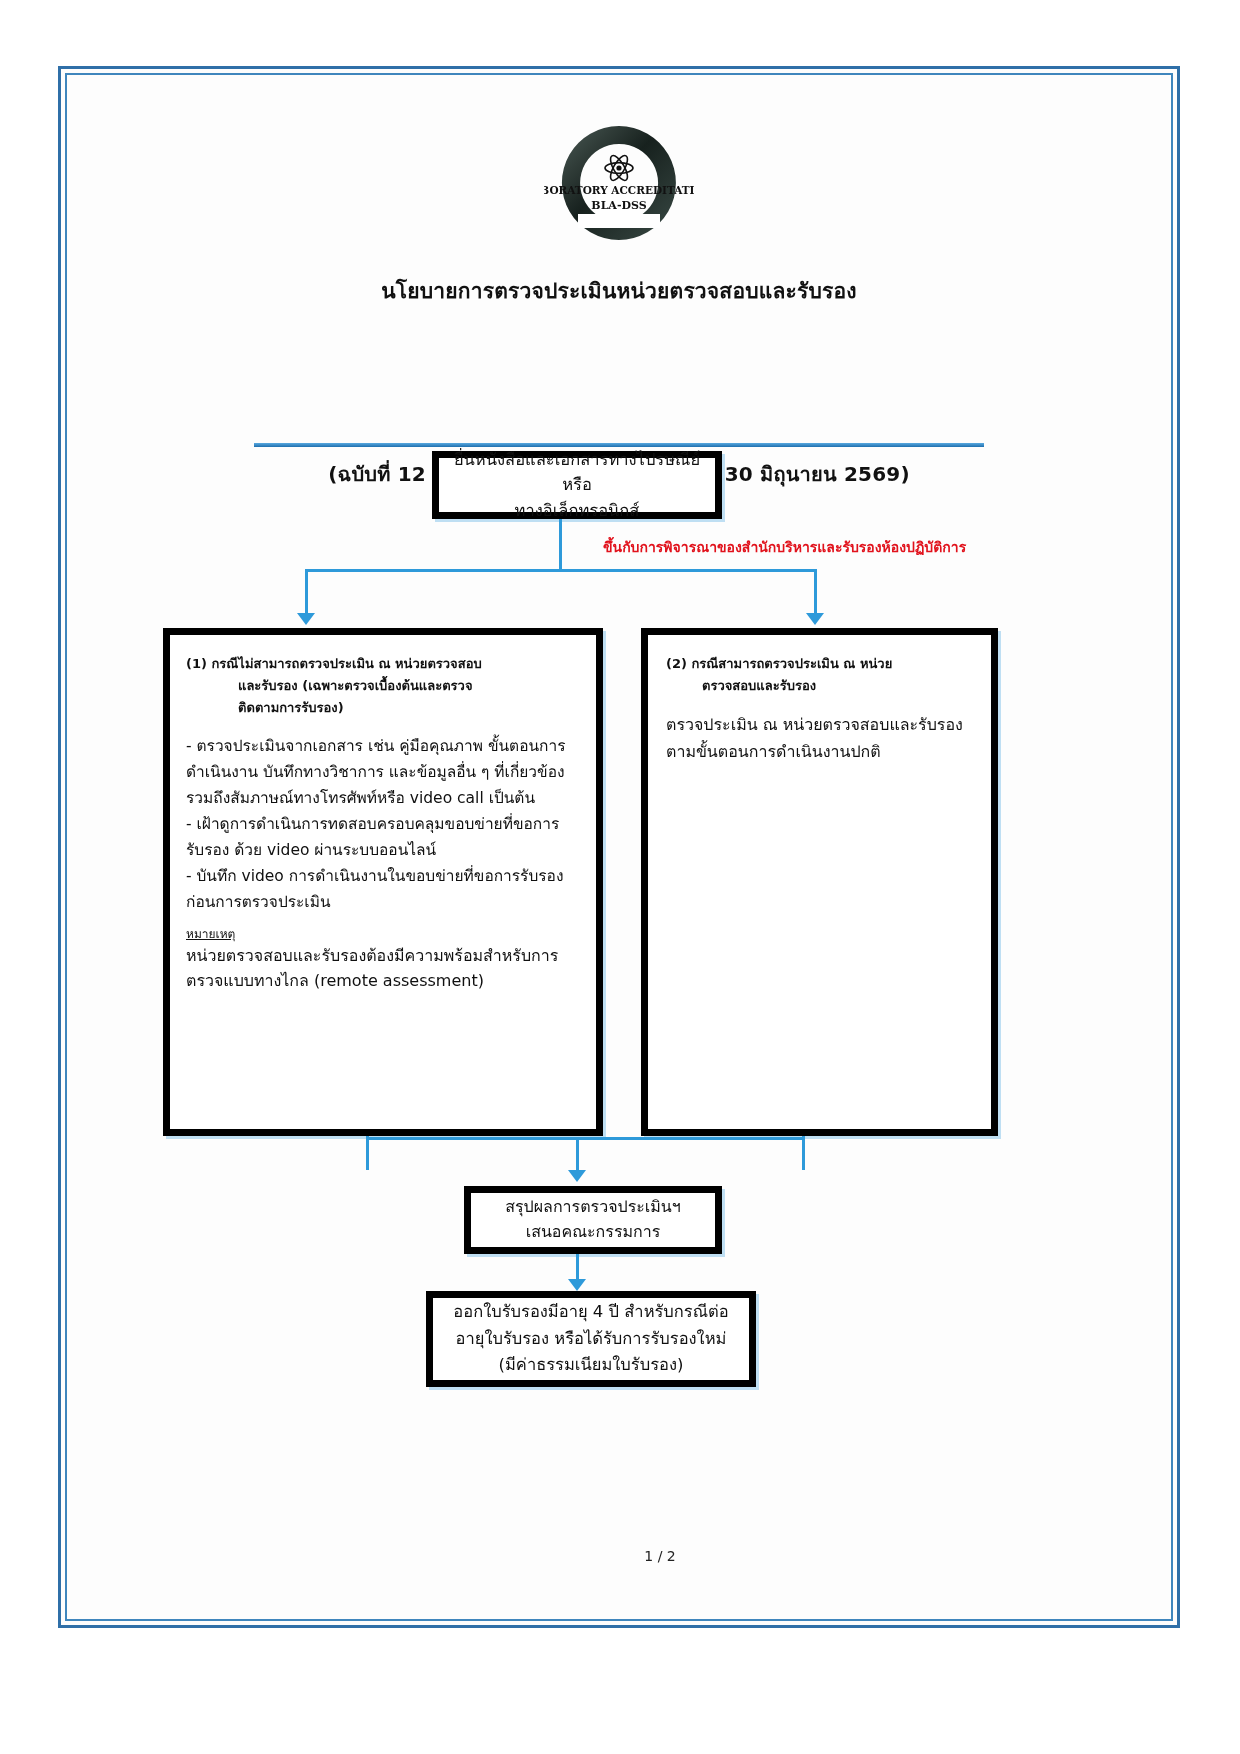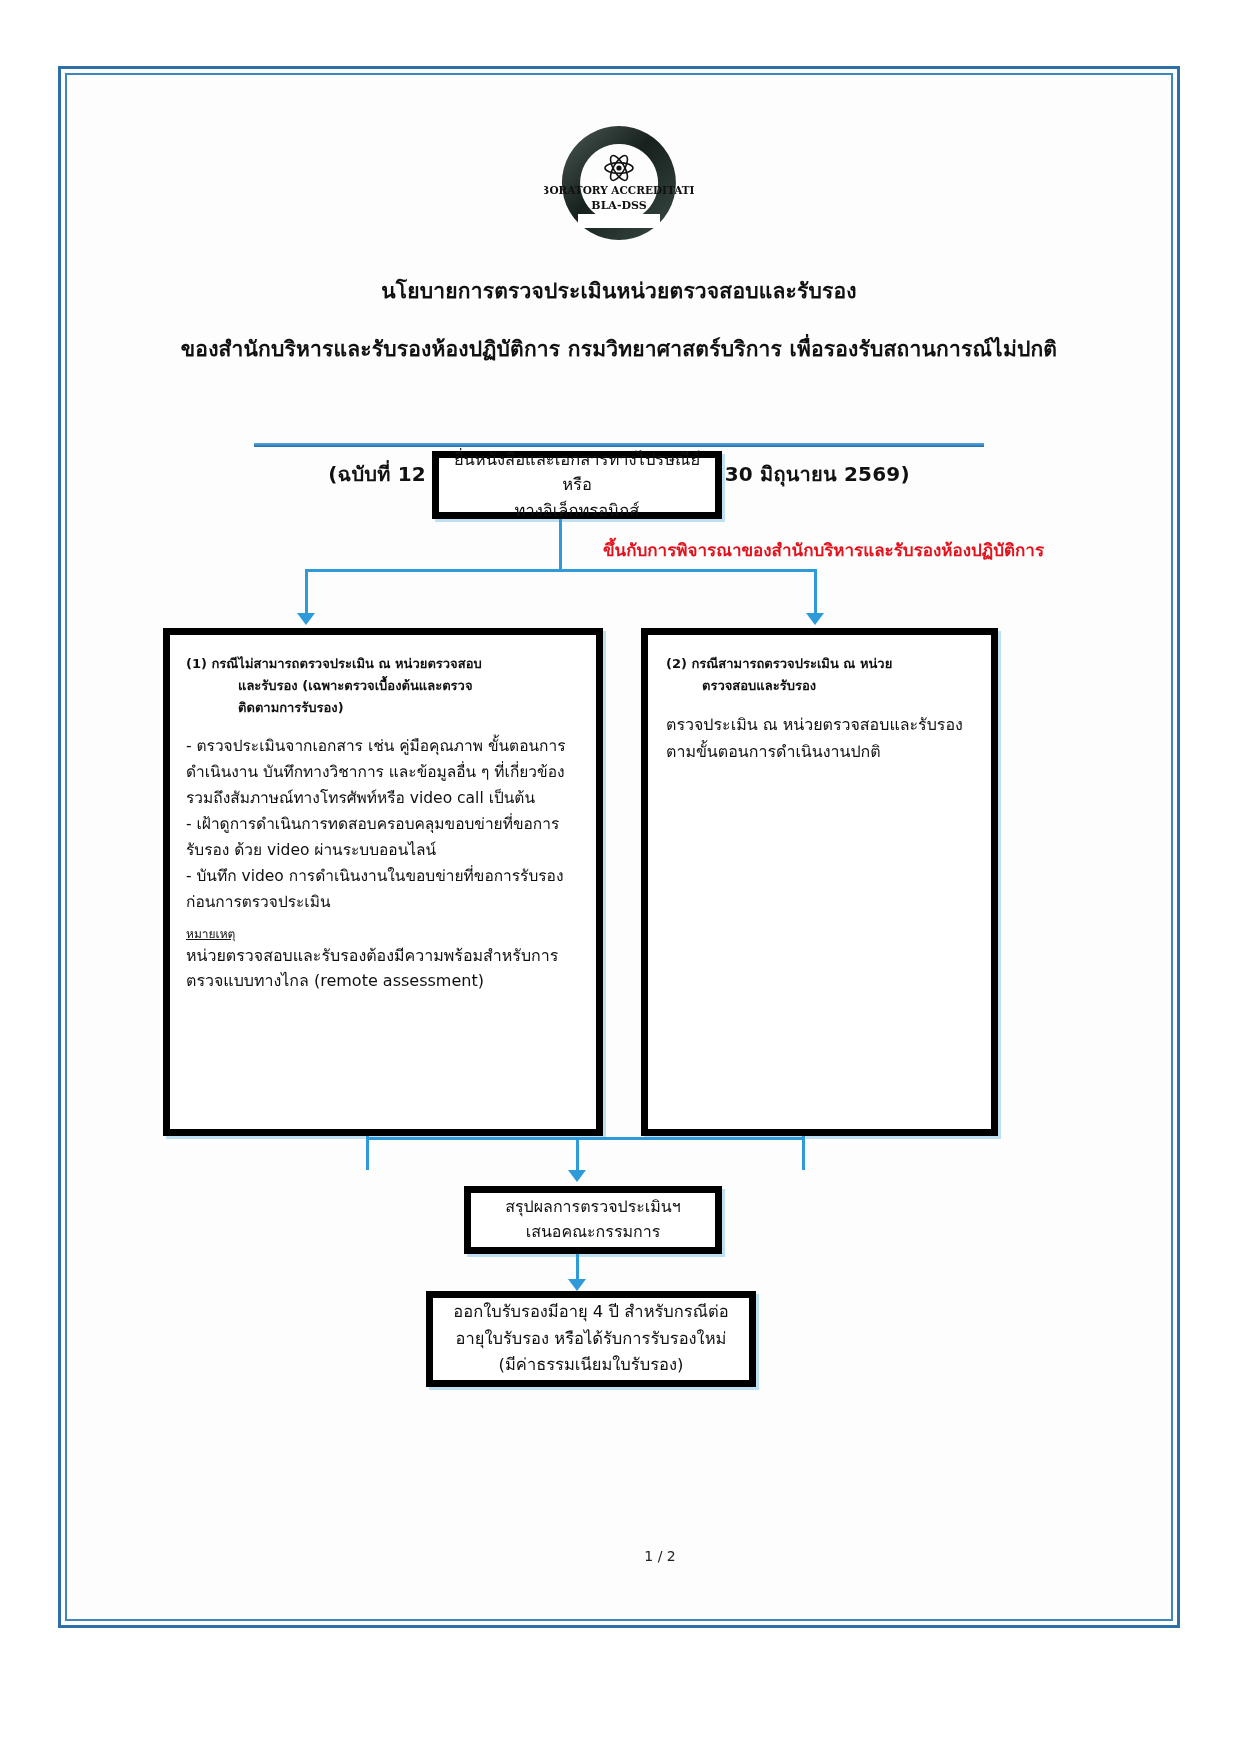--- a/index.html
+++ b/index.html
@@ -73,21 +73,21 @@
     display:flex;align-items:center;justify-content:center;
     font-size:16.5px;line-height:1.55;padding:4px 10px;
   }
   
   #red-note{
     position:absolute;
     left:545px;top:470px;
     width:470px;
     color:#e1121c;
     font-weight:bold;
-    font-size:17px;
+    font-size:14px;
     white-space:nowrap;
   }
   
   #box-case1{
     left:89px;top:562px;width:440px;height:508px;
     padding:18px 16px 10px 16px;
   }
   #box-case2{
     left:567px;top:562px;width:357px;height:508px;
     padding:18px 18px 10px 18px;
@@ -161,21 +161,20 @@
         <ellipse cx="75" cy="50" rx="14" ry="5.4" transform="rotate(60 75 50)"></ellipse>
         <ellipse cx="75" cy="50" rx="14" ry="5.4" transform="rotate(120 75 50)"></ellipse>
       </g>
       <circle cx="75" cy="50" r="2.6" fill="#111"></circle>
       <text x="75" y="76" text-anchor="middle" font-family="DejaVu Serif, serif" font-size="10.5" font-weight="bold" fill="#111">LABORATORY ACCREDITATION</text>
       <text x="75" y="91" text-anchor="middle" font-family="DejaVu Serif, serif" font-size="11" font-weight="bold" fill="#111">BLA-DSS</text>
     </svg>
   </div>
 
   <div class="title-line" id="title-1">นโยบายการตรวจประเมินหน่วยตรวจสอบและรับรอง</div>
-  <div class="title-line" id="title-2">ของสำนักบริหารและรับรองห้องปฏิบัติการ กรมวิทยาศาสตร์บริการ เพื่อรองรับสถานการณ์ไม่ปกติ</div>
   <div id="title-divider"></div>
   <div class="title-line" id="title-3">(ฉบับที่ 12 ประกาศใช้ 16 มีนาคม 2569 – 30 มิถุนายน 2569)</div>
 
   <div class="box" id="box-submit">
     <div class="ctr">
       <p>ยื่นหนังสือและเอกสารทางไปรษณีย์หรือ</p>
       <p>ทางอิเล็กทรอนิกส์</p>
     </div>
   </div>
 

